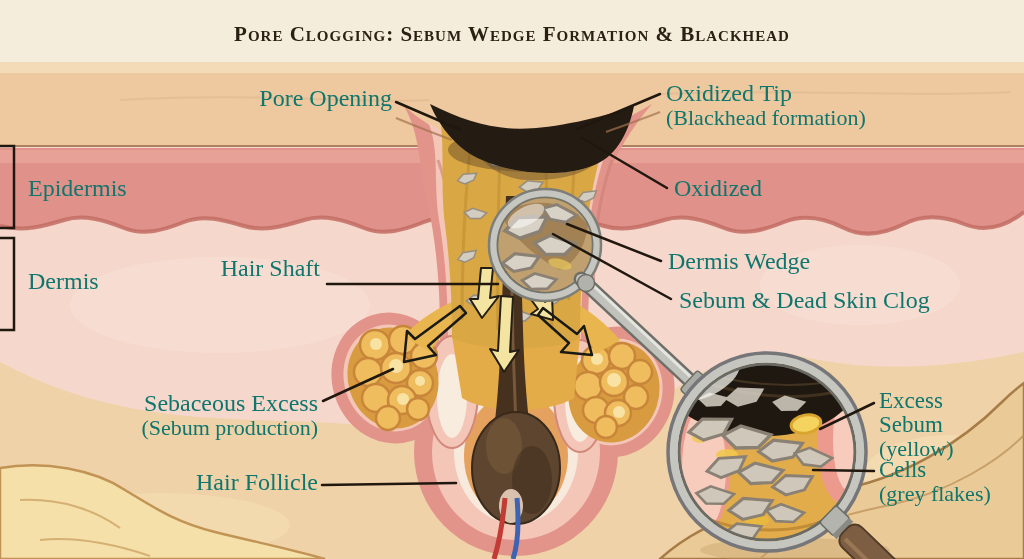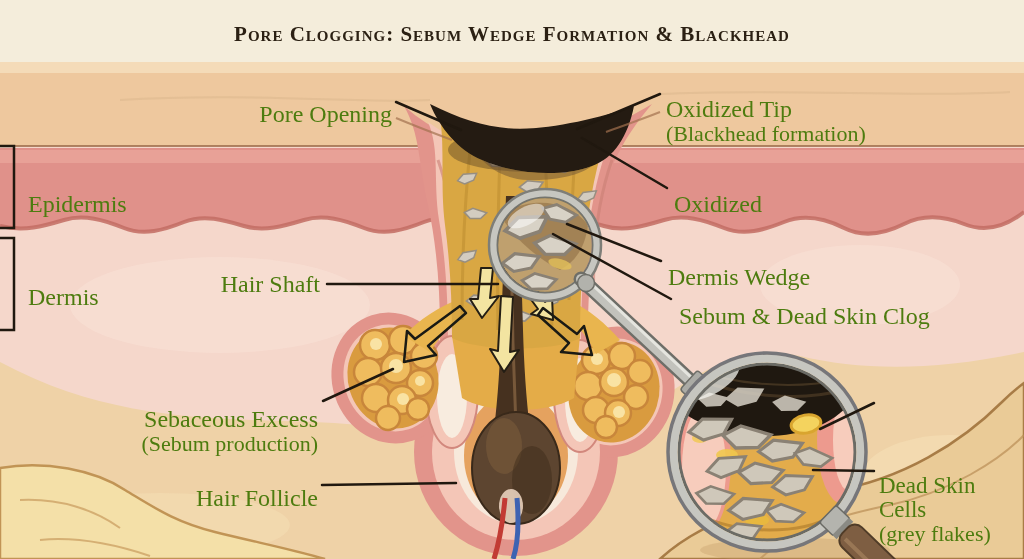--- a/index.html
+++ b/index.html
@@ -3,22 +3,22 @@
 <meta charset="utf-8">
 <style>
   html,body{margin:0;padding:0;background:#F4EDDB;}
   #stage{position:relative;width:1024px;height:559px;overflow:hidden;
          font-family:"Liberation Serif","DejaVu Serif",serif;}
   #art{position:absolute;left:0;top:0;}
   .title{position:absolute;left:0;top:8px;width:1024px;height:52px;
          display:flex;align-items:center;justify-content:center;
          font-variant:small-caps;font-weight:bold;font-size:21px;
          letter-spacing:1px;color:#2B2013;white-space:nowrap;}
-  .label{position:absolute;color:#4d7c0f;font-size:24px;line-height:1.05;
-         white-space:nowrap;margin-top:16px;}
+  .label{position:absolute;color:#0f766e;font-size:24px;line-height:1.05;
+         white-space:nowrap;}
   .label .sub{font-size:22px;}
   .r{text-align:right;}
 </style>
 </head>
 <body>
 
 <div id="stage">
 
 <svg id="art" width="1024" height="559" viewBox="0 0 1024 559">
   <defs>
@@ -300,20 +300,24 @@
 
 <div class="label" style="left:679px;top:288px;">Sebum &amp; Dead Skin Clog</div>
 
 <div class="label r" style="right:706px;top:391px;">
   <div>Sebaceous Excess</div>
   <div class="sub">(Sebum production)</div>
 </div>
 
 <div class="label r" style="right:706px;top:470px;">Hair Follicle</div>
 
+<div class="label" style="left:879px;top:389px;font-size:23px;">
+  <div>Excess</div>
+  <div>Sebum</div>
+  <div class="sub">(yellow)</div>
+</div>
 
 <div class="label" style="left:879px;top:458px;font-size:23px;">
-  <div>Dead Skin</div>
   <div>Cells</div>
   <div class="sub">(grey flakes)</div>
 </div>
 
 </div>
 
 </body></html>

